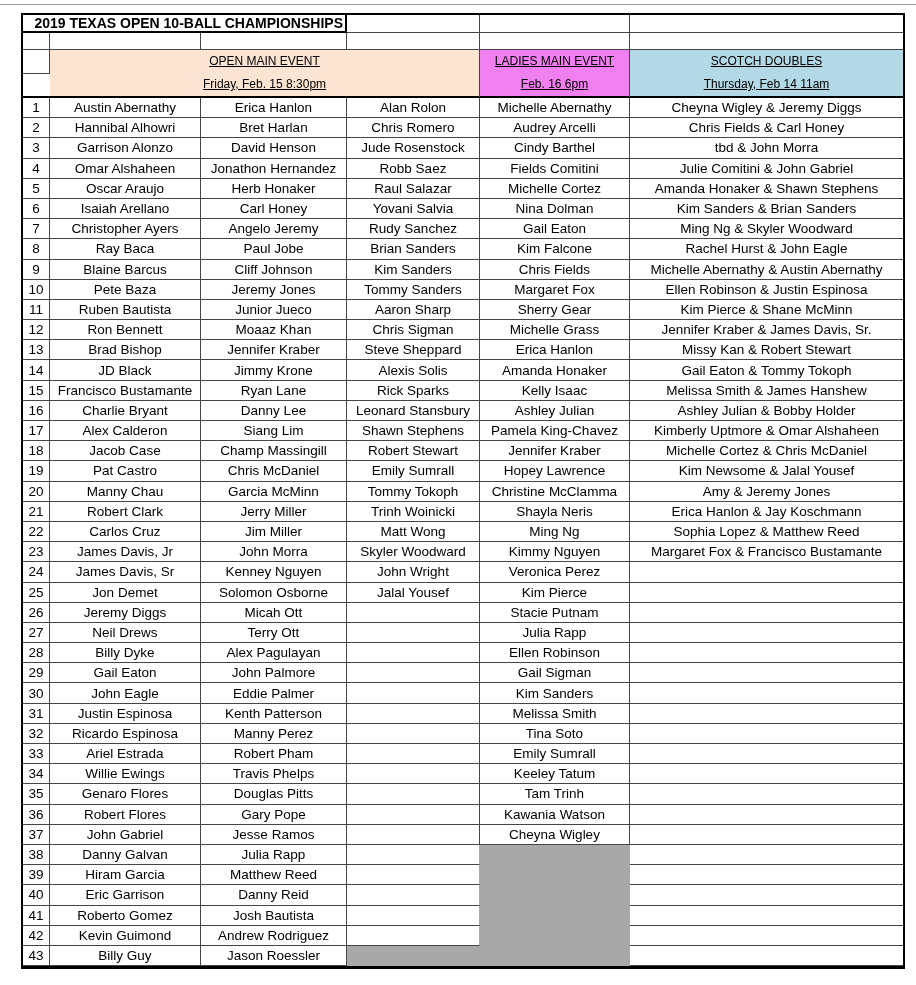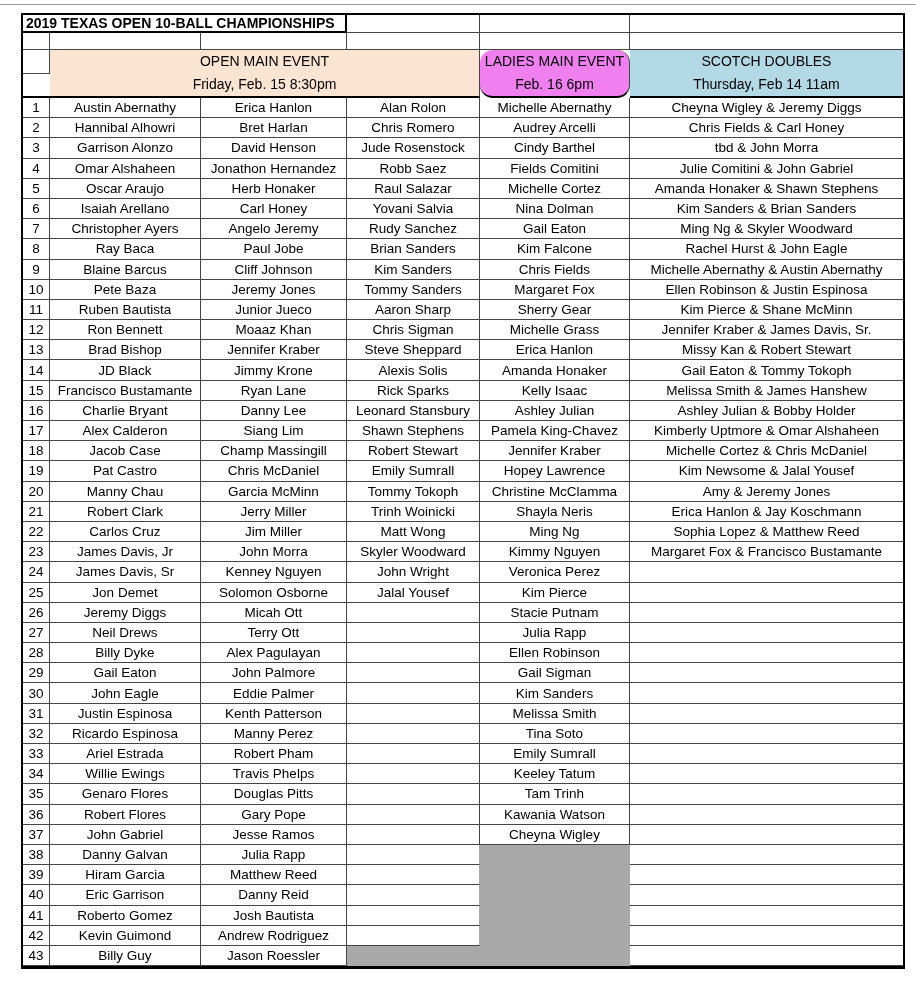--- a/index.html
+++ b/index.html
@@ -7,29 +7,29 @@
   .topline{position:absolute;left:0;top:4px;width:916px;height:1px;background:#9a9a9a;}
   .sheet{position:absolute;left:21px;top:13px;border:2px solid #000;border-bottom-width:3px;background:#fff;}
   table{border-collapse:separate;border-spacing:0;table-layout:fixed;}
   col.wA{width:27px;} col.wB{width:151px;} col.wC{width:146px;}
   col.wD{width:133px;} col.wE{width:150px;} col.wF{width:273px;}
   td{box-sizing:border-box;padding:0 2px;font-size:13.5px;text-align:center;vertical-align:middle;
      border-right:1px solid #454545;border-bottom:1px solid #454545;height:20.2px;
      overflow:hidden;white-space:nowrap;}
   td:last-child{border-right:none;}
   tr.title-row td{height:18px;}
-  td.title-cell{text-align:left;font-weight:bold;font-size:14px;padding-left:3px;
+  td.title-cell{text-align:right;font-weight:bold;font-size:14px;padding-left:3px;
      border-right:2px solid #000;border-bottom:2px solid #000;}
   tr.empty-row td{height:17px;}
-  td.bandcell{border-bottom:2px solid #000;font-size:14px;padding:0;}
+  td.bandcell{border-bottom:2px solid #000;font-size:12px;padding:0;text-decoration:underline;}
   td.bandcell div{line-height:22.5px;height:23px;}
   tr.band-row td.numcell{height:23px;}
   tr.band-row2 td.numcell{height:23px;border-bottom:2px solid #000;}
   td.peach{background:var(--peach);}
-  td.pink{background:var(--pink);border-radius:13px;}
+  td.pink{background:var(--pink);}
   td.blue{background:var(--blue);}
   td.gray{background:var(--gray);border-right-color:var(--gray);border-bottom-color:var(--gray);}
   td.pregray{border-right-color:var(--gray);}
 </style>
 </head>
 <body>
 
 <div class="topline"></div>
 
 <div class="sheet">

